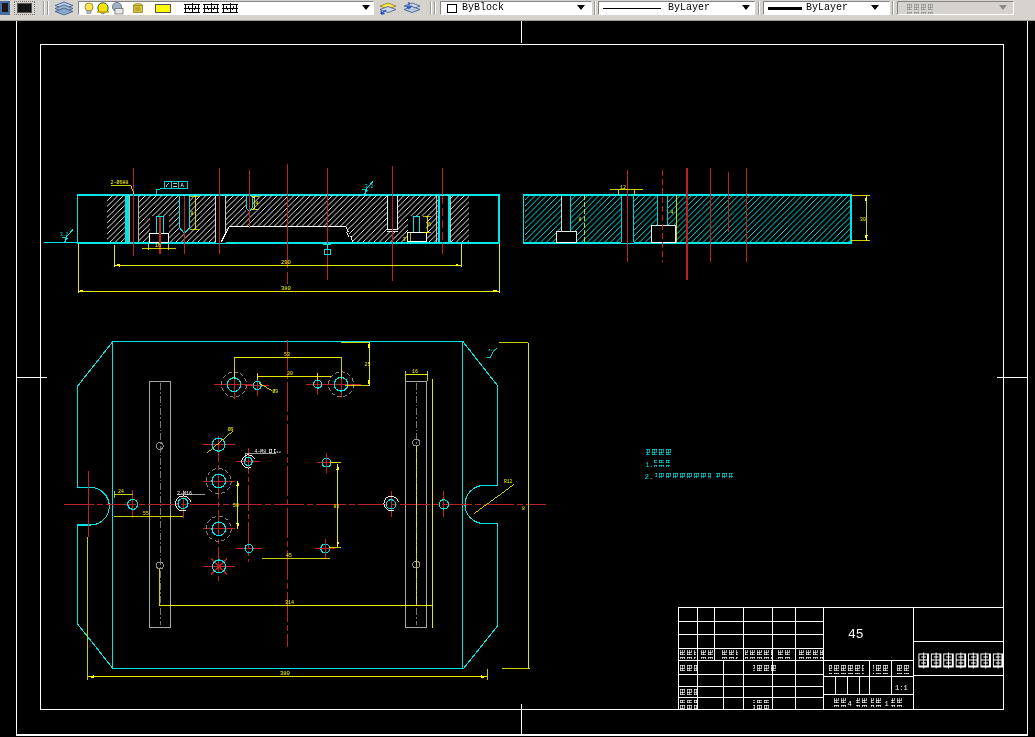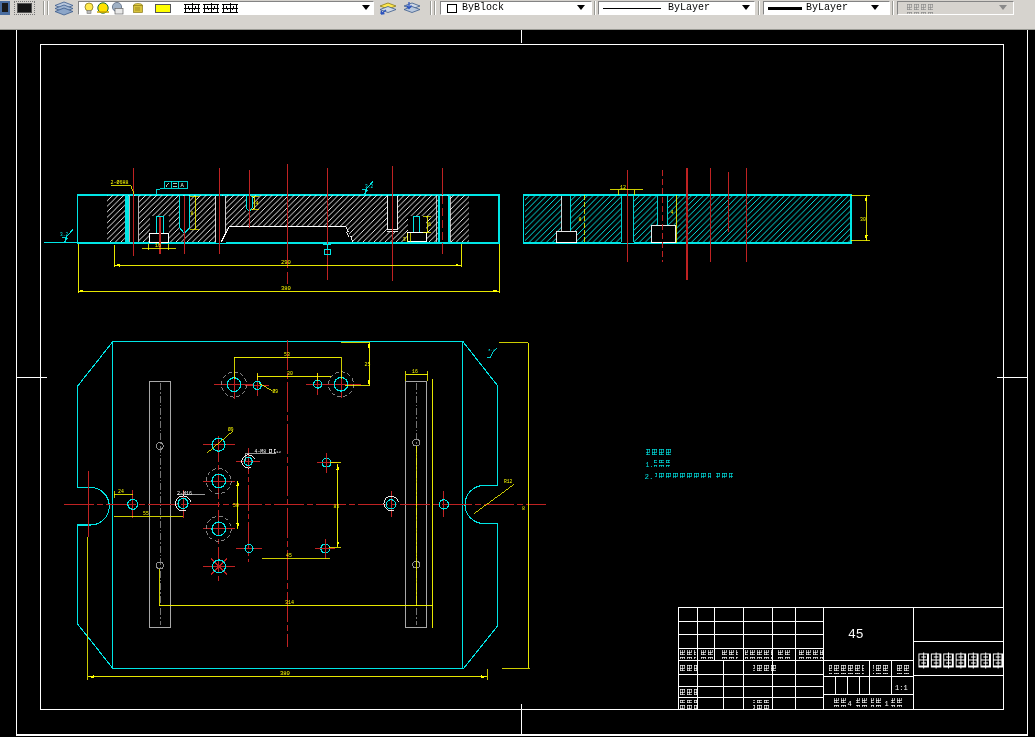--- a/index.html
+++ b/index.html
@@ -1,15 +1,15 @@
 <!DOCTYPE html>
 <html><head><meta charset="utf-8"><style>
 html,body{margin:0;padding:0;background:#000;width:1035px;height:737px;overflow:hidden}
 *{box-sizing:border-box}
-#tb{position:absolute;left:0;top:0;width:1035px;height:30px;background:#d6d3ce;border-bottom:1px solid #9a9a94;font-family:"Liberation Sans",sans-serif;z-index:5}
+#tb{position:absolute;left:0;top:0;width:1035px;height:21px;background:#d6d3ce;border-bottom:1px solid #9a9a94;font-family:"Liberation Sans",sans-serif;z-index:5}
 #cv{position:absolute;left:0;top:0;z-index:1;shape-rendering:crispEdges}
 .cb{position:absolute;top:1px;height:14px;background:#fff;border:1px solid #848484;border-right-color:#fff;border-bottom-color:#fff}
 .ar{position:absolute;top:5px;width:0;height:0;border-left:4px solid transparent;border-right:4px solid transparent;border-top:5px solid #000}
 .sep{position:absolute;top:1px;height:14px;width:2px;border-left:1px solid #9a9a94;border-right:1px solid #fff}
 .ctext{position:absolute;top:2px;font-family:"Liberation Mono",monospace;font-size:10px;color:#000}
 </style></head><body>
 <div id="tb">
 <div style="position:absolute;left:0;top:1px;width:10px;height:14px;background:#4a6da0"></div>
 <div style="position:absolute;left:2px;top:3px;width:6px;height:9px;background:#1a1a1a"></div>
 <div style="position:absolute;left:14px;top:1px;width:21px;height:14px;background:#d6d3ce;border:1px dotted #777"></div>

